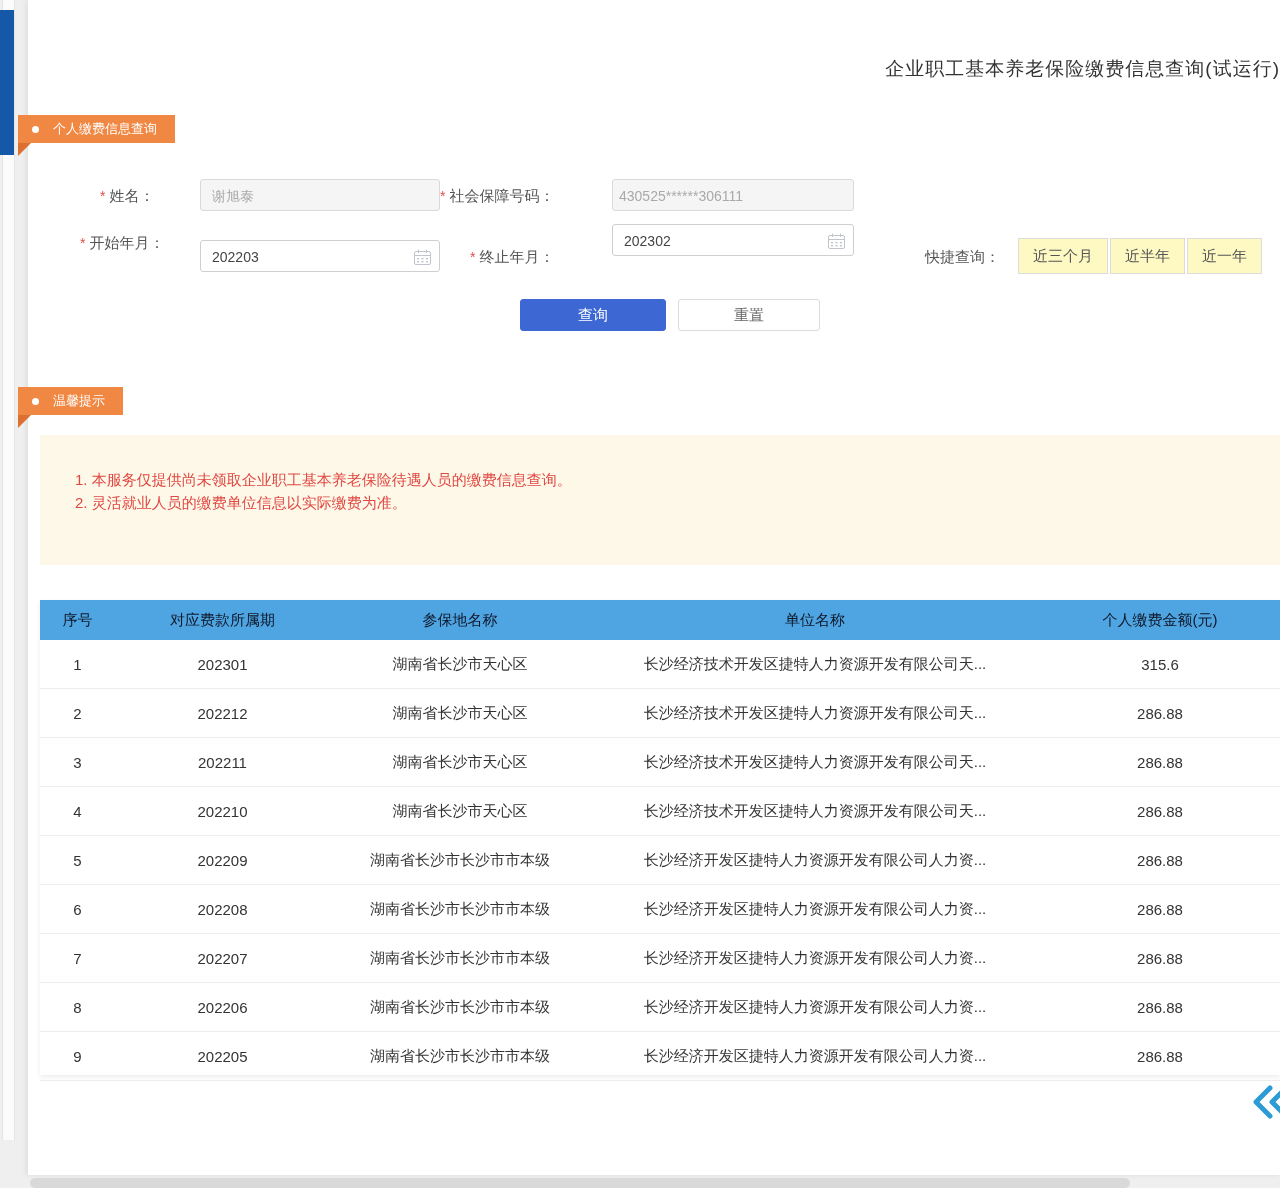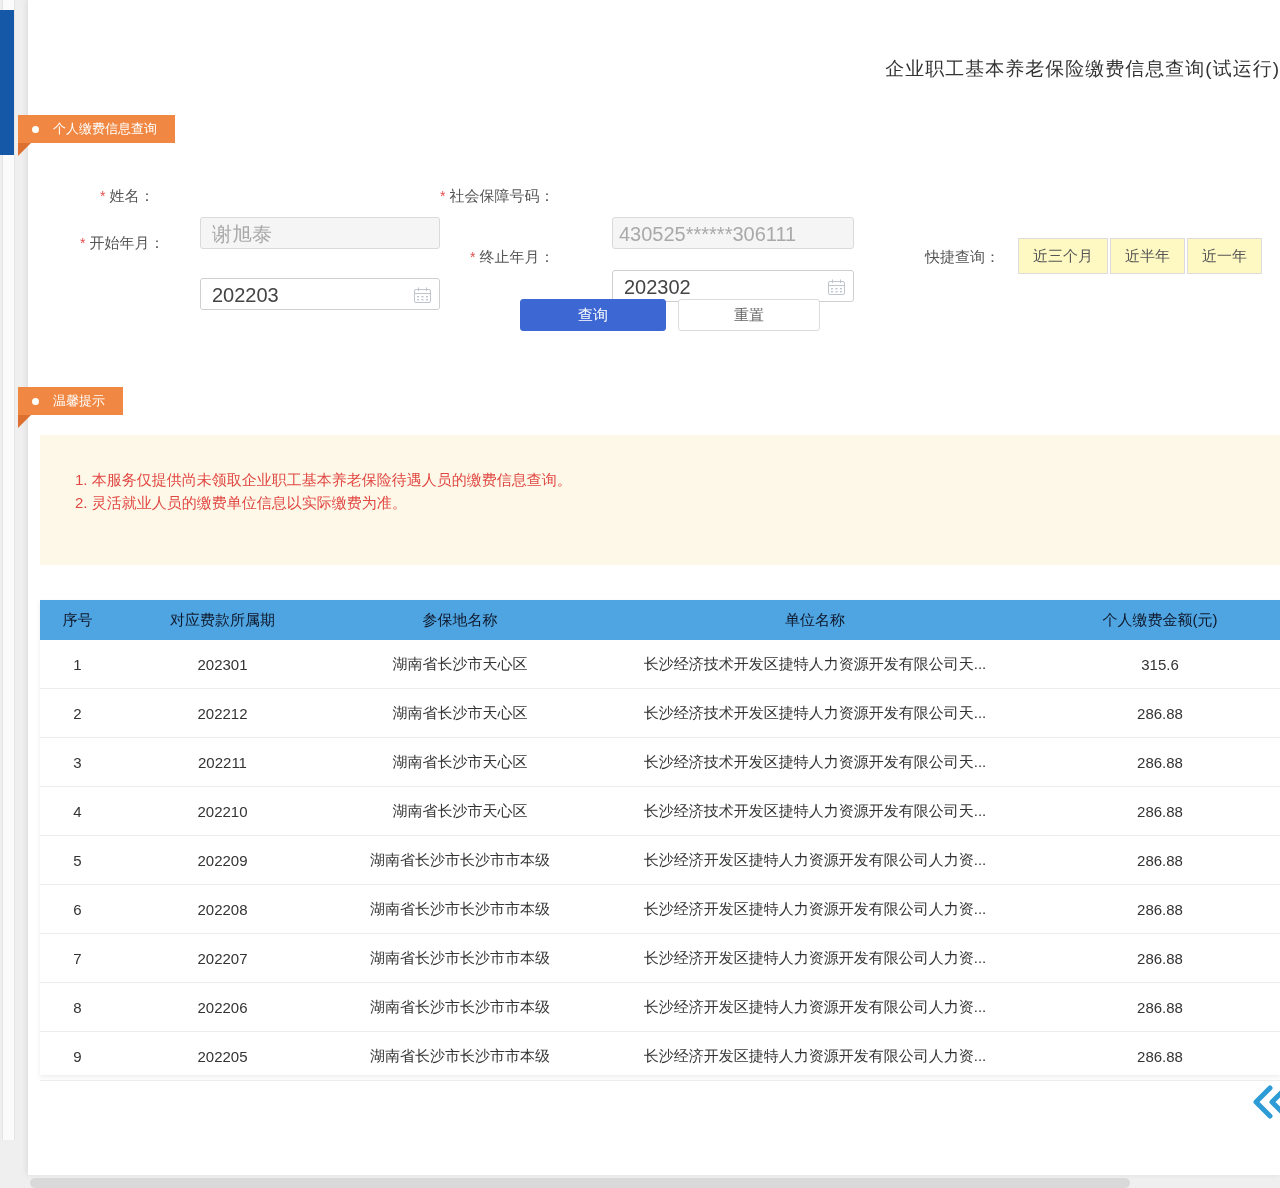--- a/index.html
+++ b/index.html
@@ -24,21 +24,21 @@
   .badge .dot{width:7px;height:7px;border-radius:50%;background:#fff;margin-right:14px;}
   .badge-fold{position:absolute;left:18px;width:0;height:0;
               border-top:13px solid #dd7030;border-right:13px solid transparent;}
   #badge-query{top:115px;} #fold-query{top:143px;}
   #badge-tips{top:387px;}  #fold-tips{top:415px;}
 
   
   .flabel{position:absolute;height:36px;line-height:36px;font-size:15px;color:#555;text-align:left;}
   .req{color:#e34d4d;margin-right:4px;font-size:14px;}
   .finput{position:absolute;height:32px;line-height:32px;box-sizing:border-box;border:1px solid #cfcfcf;
-          border-radius:3px;background:#fff;font-size:20px;color:#444;padding:0 30px 0 11px;margin-top:38px;}
+          border-radius:3px;background:#fff;font-size:14px;color:#444;padding:0 30px 0 11px;}
   .finput.disabled{background:#f5f5f5;border-color:#dadada;color:#a9a9a9;}
   .cal-icon{position:absolute;right:8px;top:8px;width:17px;height:16px;}
 
   .quick-label{position:absolute;left:925px;top:239px;width:85px;height:36px;line-height:36px;
                font-size:15px;color:#555;}
   .quick-group{position:absolute;left:1018px;top:238px;display:flex;gap:2px;}
   .quick-btn{height:36px;line-height:34px;box-sizing:border-box;border:1px solid #dcdcdc;background:#fef9c3;
              color:#555;font-size:15px;padding:0 14px;cursor:pointer;font-family:inherit;}
 
   .btn{position:absolute;height:32px;box-sizing:border-box;border-radius:3px;font-size:15px;
@@ -114,21 +114,21 @@
           <rect x="3" y="12" width="2" height="1.4"></rect>
           <rect x="7.5" y="12" width="2" height="1.4"></rect>
           <rect x="12" y="12" width="2" height="1.4"></rect>
         </g>
     </svg>
   </div>
 
   <div class="flabel" style="left:470px;top:239px;width:133px;">
     <span class="req">*</span><span>终止年月：</span>
   </div>
-  <div class="finput" style="left:612px;top:232px;width:242px;">
+  <div class="finput" style="left:612px;top:224px;width:242px;">
     <span>202302</span>
     <svg class="cal-icon" viewBox="0 0 17 16">
       <rect x="0.5" y="2.5" width="16" height="13" rx="1.5" fill="none" stroke="#c0c4cc"></rect>
       <line x1="4.5" y1="0.5" x2="4.5" y2="4" stroke="#c0c4cc"></line>
       <line x1="12.5" y1="0.5" x2="12.5" y2="4" stroke="#c0c4cc"></line>
       <line x1="0.5" y1="6.5" x2="16.5" y2="6.5" stroke="#c0c4cc"></line>
       <g fill="#c0c4cc">
           <rect x="3" y="9" width="2" height="1.4"></rect>
           <rect x="7.5" y="9" width="2" height="1.4"></rect>
           <rect x="12" y="9" width="2" height="1.4"></rect>

